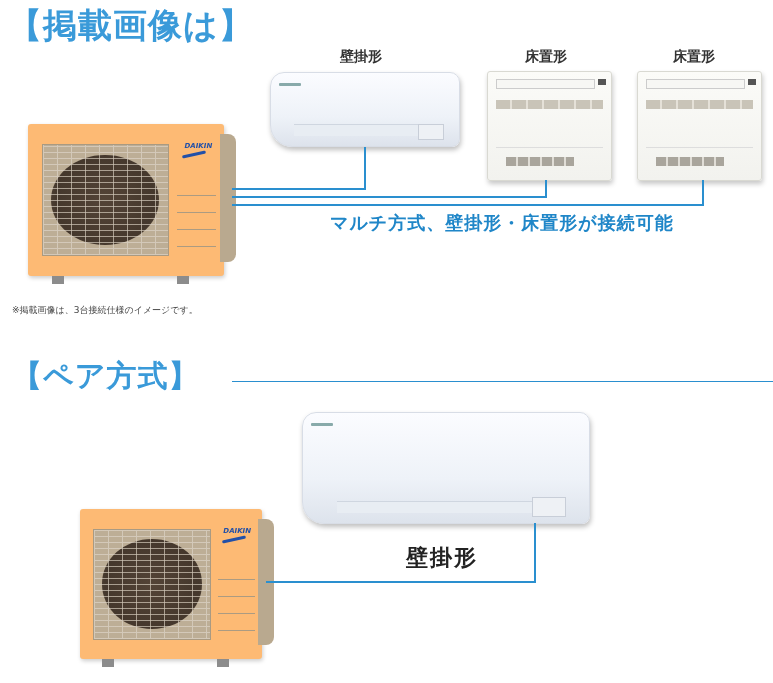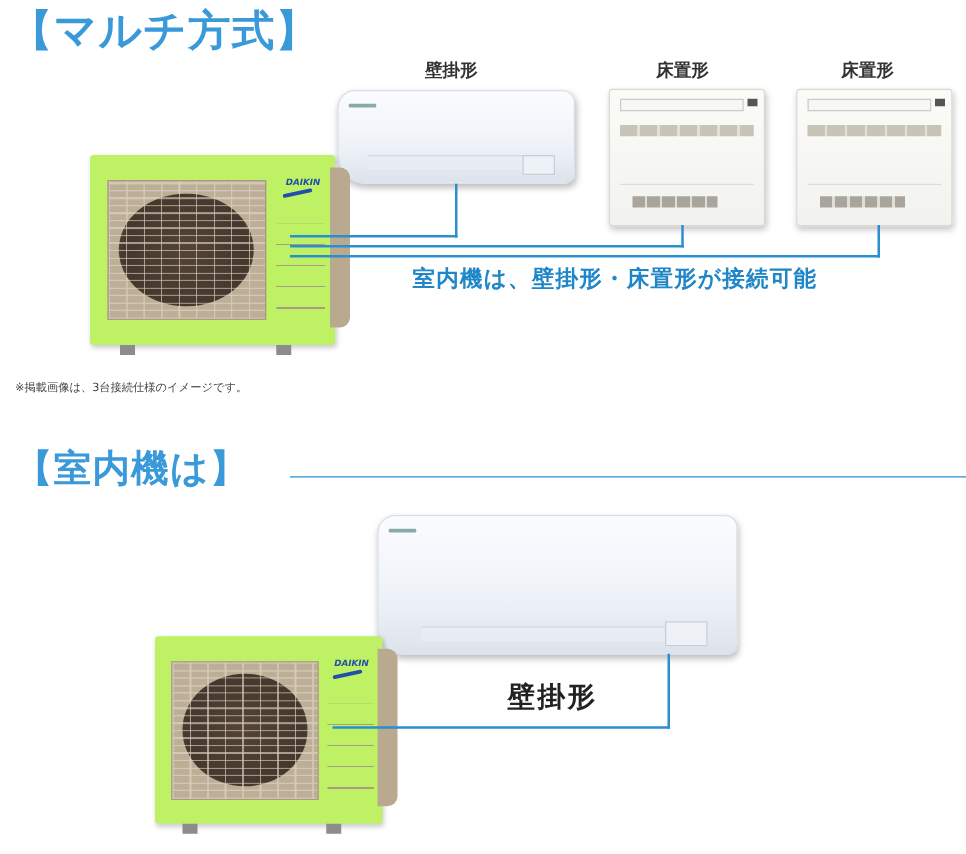--- a/index.html
+++ b/index.html
@@ -38,21 +38,21 @@
     .floor-unit .top-slot { position: absolute; left: 8px; right: 16px; top: 7px; height: 10px; border: 1px solid #ccc; background: #f7f7f4; }
     .floor-unit .display { position: absolute; right: 5px; top: 7px; width: 8px; height: 6px; background: #555; }
     .floor-unit .grille-top { position: absolute; left: 8px; right: 8px; top: 28px; height: 9px;
       background: repeating-linear-gradient(90deg, #c9c4b8 0 14px, #e5e1d8 14px 16px); }
     .floor-unit .grille-bottom { position: absolute; left: 18px; width: 68px; bottom: 14px; height: 9px;
       background: repeating-linear-gradient(90deg, #a9a59c 0 10px, #e0ddd6 10px 12px); }
     .floor-unit .line { position: absolute; left: 8px; right: 8px; bottom: 32px; height: 1px; background: #ddd; }
 
     
     .outdoor {
-      position: absolute; background: #bef264; border-radius: 3px; box-shadow: 1px 2px 4px rgba(0,0,0,0.2); margin-left: 44px;
+      position: absolute; background: #fdba74; border-radius: 3px; box-shadow: 1px 2px 4px rgba(0,0,0,0.2);
     }
     .outdoor .side { position: absolute; top: 10px; bottom: 14px; right: -12px; width: 16px; background: #b9a98f; border-radius: 0 8px 8px 0; }
     .outdoor .grille {
       position: absolute; left: 7%; top: 13%; width: 65%; height: 74%; background:
         repeating-linear-gradient(0deg, rgba(235,225,210,0.55) 0 1px, transparent 1px 6px),
         repeating-linear-gradient(90deg, rgba(235,225,210,0.55) 0 1px, transparent 1px 14px),
         #bdae96;
       border: 1px solid #a99a82;
     }
     .outdoor .fan { position: absolute; left: 7%; top: 9%; width: 86%; height: 82%; border-radius: 50%; background: radial-gradient(circle, #4a3a2e 0%, #3a2d23 70%, #5a4a3a 100%); opacity: 0.92; }
@@ -66,21 +66,21 @@
     .outdoor .fins { position: absolute; right: 4%; top: 36%; width: 20%; height: 52%;
       background: repeating-linear-gradient(180deg, transparent 0 16px, #ab9b82 16px 17px); }
     .outdoor .foot { position: absolute; bottom: -8px; width: 12px; height: 8px; background: #8c8c8c; }
     .outdoor .foot.l { left: 12%; } .outdoor .foot.r { right: 18%; }
 
     .divider { position: absolute; left: 232px; right: 0; top: 381px; height: 1px; background: #2a8fcf; }
   </style>
 </head>
 <body>
 
-<div class="section-title title-multi">【マルチ方式】</div>
+<div class="section-title title-multi">【掲載画像は】</div>
 
 <div class="unit-label" style="left:340px; top:48px;">壁掛形</div>
 <div class="unit-label" style="left:525px; top:48px;">床置形</div>
 <div class="unit-label" style="left:673px; top:48px;">床置形</div>
 
 <div class="wall-unit" style="left:270px; top:72px; width:190px; height:75px;">
   <div class="brand"></div>
   <div class="vent"></div>
   <div class="panel"></div>
 </div>
@@ -114,24 +114,24 @@
   <div class="foot r"></div>
 </div>
 
 <div class="pipe" style="left:232px; top:188px; width:134px; height:2px;"></div>
 <div class="pipe" style="left:364px; top:147px; width:2px; height:43px;"></div>
 <div class="pipe" style="left:232px; top:196px; width:315px; height:2px;"></div>
 <div class="pipe" style="left:545px; top:180px; width:2px; height:18px;"></div>
 <div class="pipe" style="left:232px; top:204px; width:472px; height:2px;"></div>
 <div class="pipe" style="left:702px; top:180px; width:2px; height:26px;"></div>
 
-<div class="caption-blue">室内機は、壁掛形・床置形が接続可能</div>
+<div class="caption-blue">マルチ方式、壁掛形・床置形が接続可能</div>
 <div class="note">※掲載画像は、3台接続仕様のイメージです。</div>
 
-<div class="section-title title-pair">【室内機は】</div>
+<div class="section-title title-pair">【ペア方式】</div>
 <div class="divider"></div>
 
 <div class="wall-unit" style="left:302px; top:412px; width:288px; height:112px;">
   <div class="brand"></div>
   <div class="vent"></div>
   <div class="panel" style="width:34px; height:20px;"></div>
 </div>
 
 <div class="outdoor" style="left:80px; top:509px; width:182px; height:150px;">
   <div class="side"></div>

